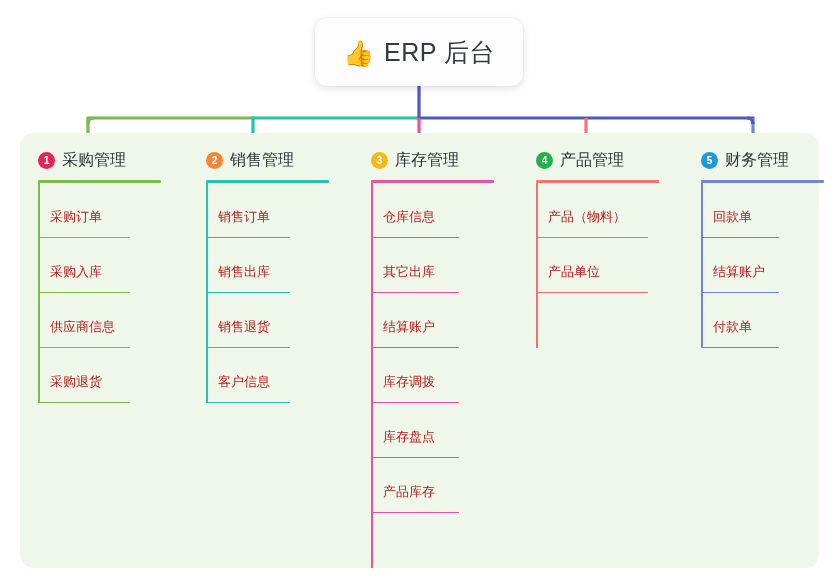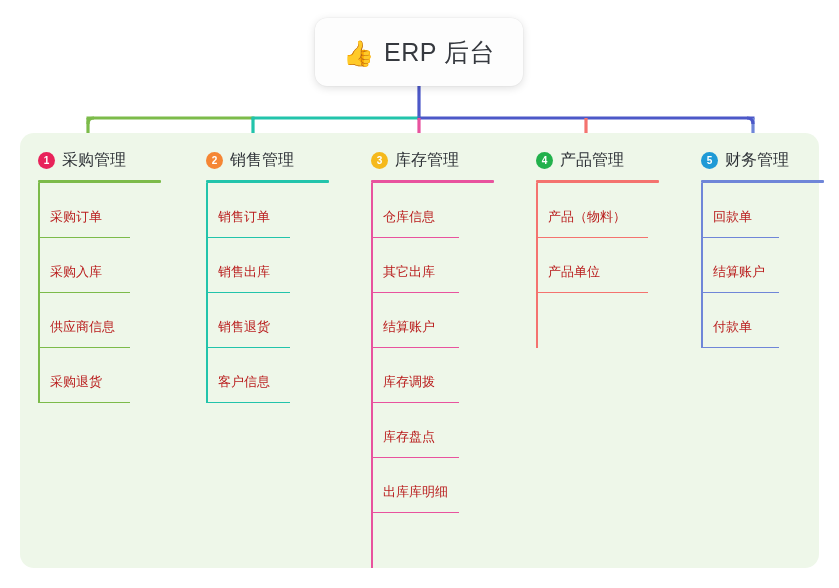--- a/index.html
+++ b/index.html
@@ -228,21 +228,21 @@
         </div>
         <div class="leaf">
           <span class="leaf-label">库存调拨</span>
           <div class="leaf-rule" style="width: 88px; background: rgb(232, 83, 158);"></div>
         </div>
         <div class="leaf">
           <span class="leaf-label">库存盘点</span>
           <div class="leaf-rule" style="width: 88px; background: rgb(232, 83, 158);"></div>
         </div>
         <div class="leaf">
-          <span class="leaf-label">出库库明细</span>
+          <span class="leaf-label">产品库存</span>
           <div class="leaf-rule" style="width: 88px; background: rgb(232, 83, 158);"></div>
         </div>
       </div>
     </div>
     <div class="column" style="left: 498px; top: 14px; width: 150px;">
       <div class="col-head">
         <span class="badge" style="background: rgb(34, 177, 76);">4</span>
         <span class="col-title">产品管理</span>
       </div>
       <div class="head-rule" style="width: 123px; background: rgb(244, 115, 111); margin-left: 18px;"></div>

